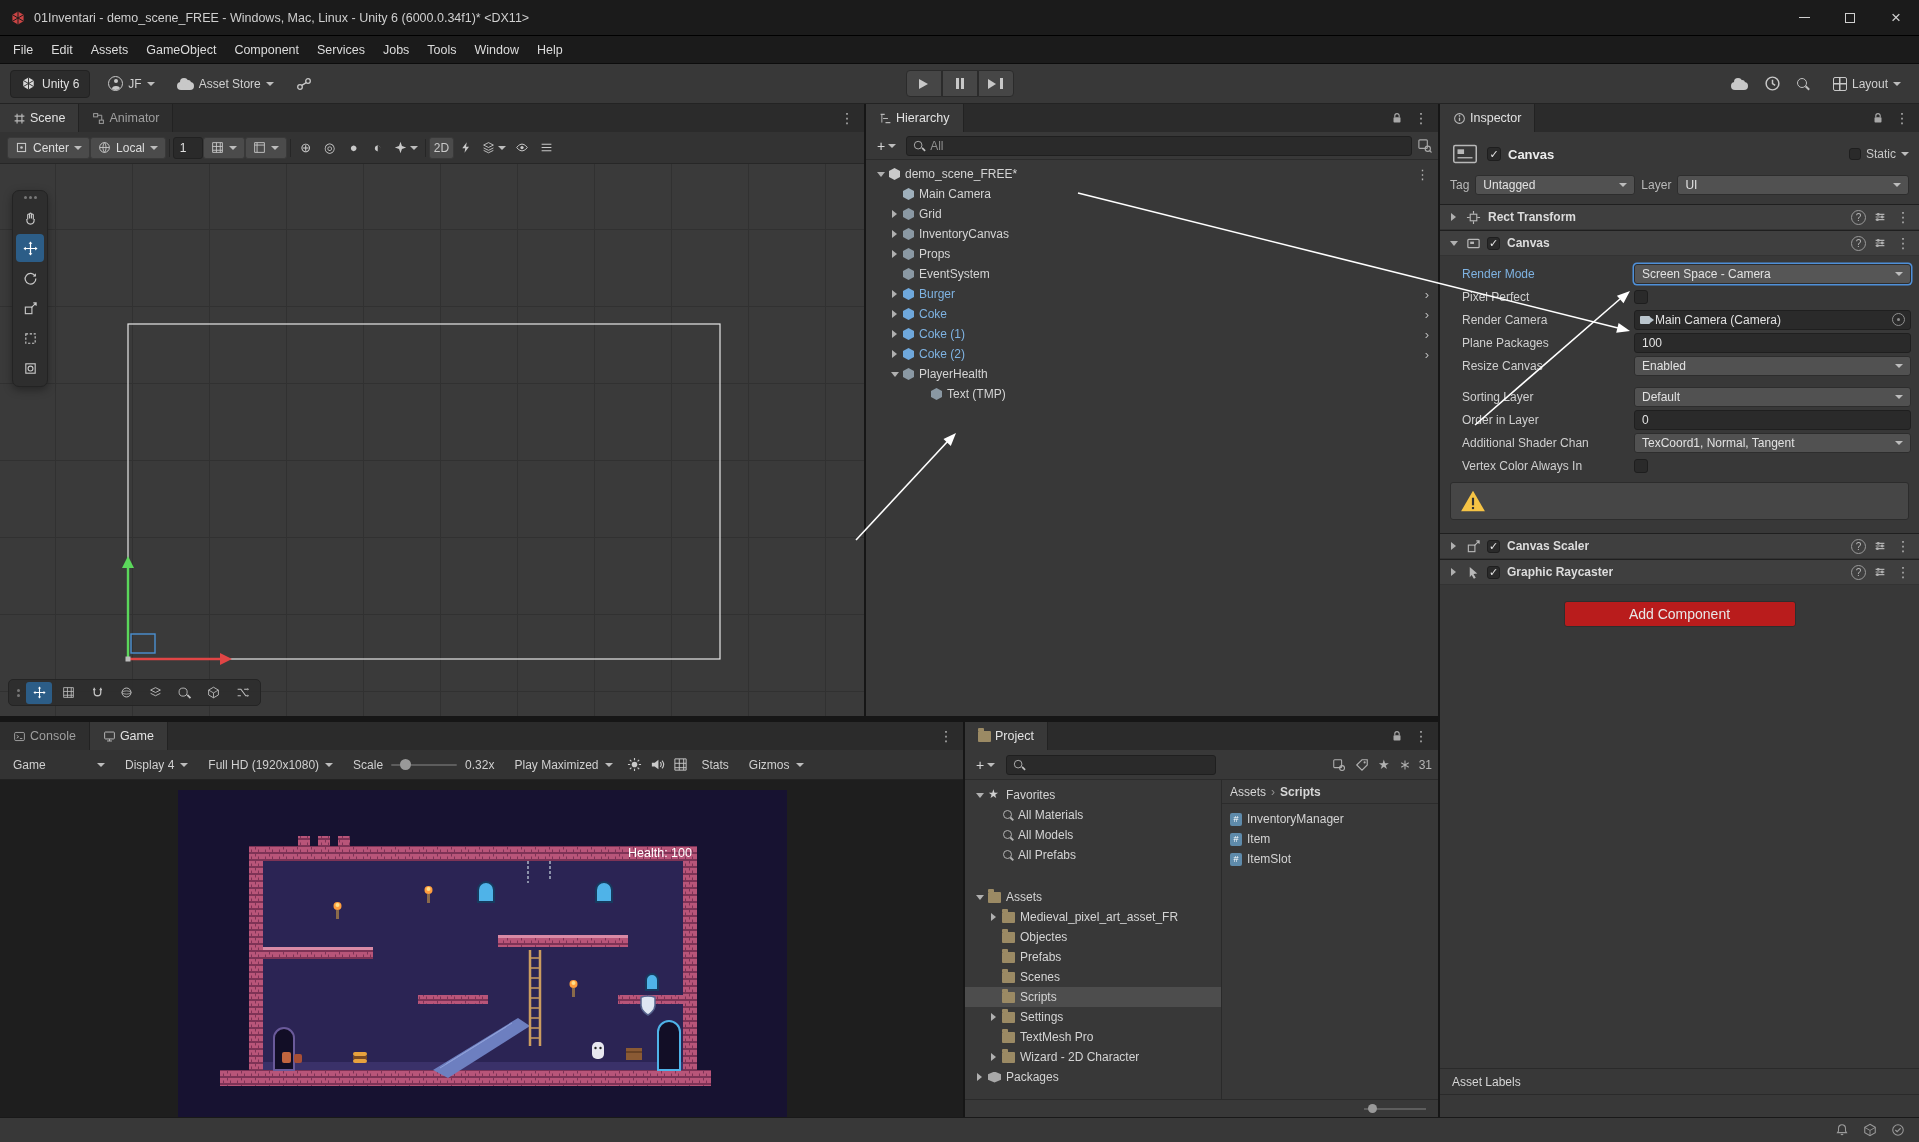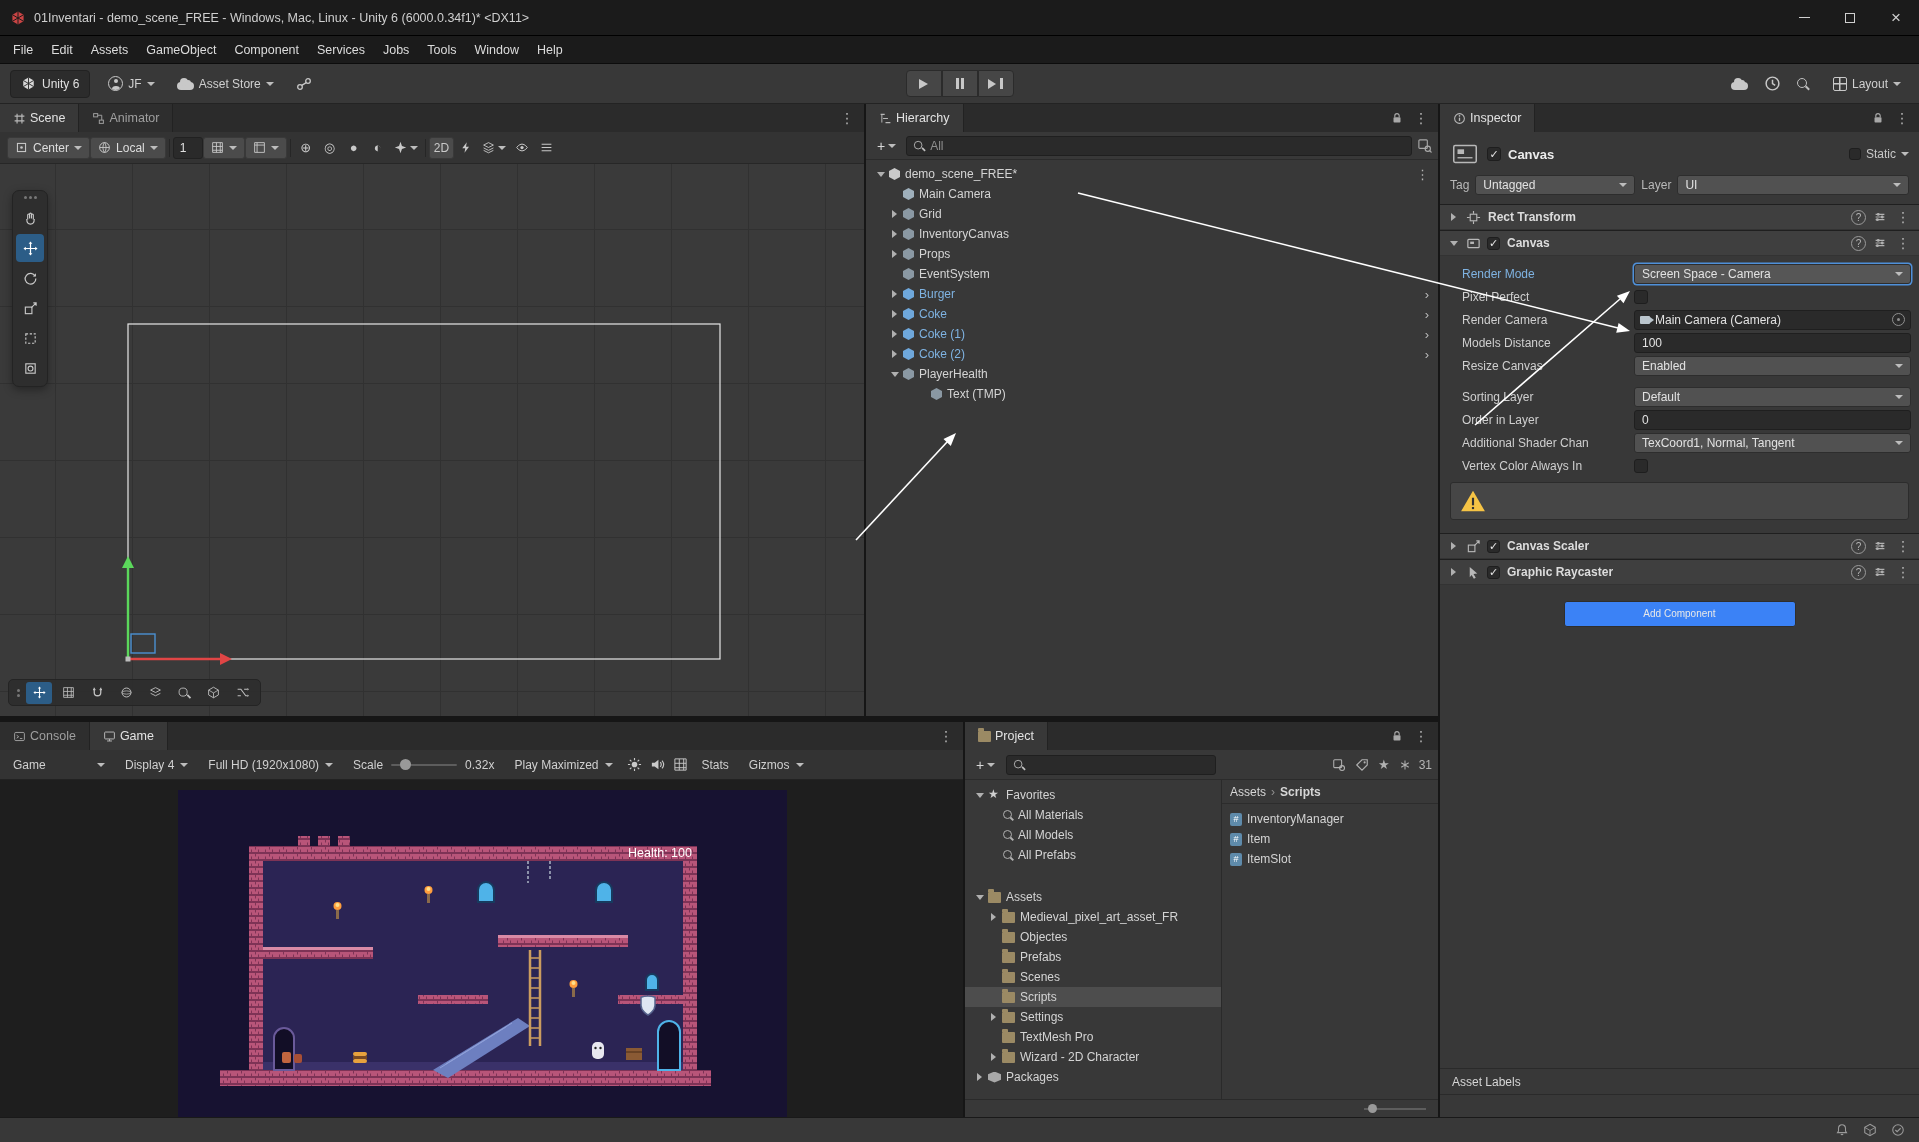--- a/index.html
+++ b/index.html
@@ -104,21 +104,21 @@
 .ictrl{flex:1;display:flex;align-items:center;min-width:0}
 .ictrl>.dd,.ictrl>.tf,.ictrl>.obj{flex:1}
 .tf{height:20px;background:#2a2a2a;border:1px solid #1f1f1f;border-radius:3px;display:flex;align-items:center;padding:0 7px;color:#e2e2e2}
 .obj{height:20px;background:#2a2a2a;border:1px solid #1f1f1f;border-radius:3px;display:flex;align-items:center;gap:5px;padding:0 5px;color:#e2e2e2}
 .picker{margin-left:auto;width:13px;height:13px;border:1.3px solid #8f8f8f;border-radius:50%;position:relative;flex:none}
 .picker::after{content:"";position:absolute;left:3.5px;top:3.5px;width:3px;height:3px;border-radius:50%;background:#8f8f8f}
 .cam-ic{width:10px;height:8px;background:#b9c4cc;border-radius:1px;position:relative;flex:none}
 .cam-ic::after{content:"";position:absolute;right:-4px;top:1px;border-left:4px solid #b9c4cc;border-top:3px solid transparent;border-bottom:3px solid transparent}
 .helpbox{display:flex;align-items:center;gap:9px;margin:6px 2px 4px;background:#464646;border:1px solid #2c2c2c;border-radius:3px;padding:6px 9px}
 .helptext{font-size:10.5px;line-height:1.4;color:#e0e0e0}
-.addcomp{display:block;margin:16px auto 0;width:232px;height:26px;background:#3b82f6;border:1px solid #2e2e2e;border-radius:3px;color:#e8e8e8;text-align:center;line-height:24px;font-size:10px}
+.addcomp{display:block;margin:16px auto 0;width:232px;height:26px;background:#b91c1c;border:1px solid #2e2e2e;border-radius:3px;color:#e8e8e8;text-align:center;line-height:24px;font-size:14px}
 .alabels{position:absolute;left:0;right:0;bottom:0;background:#383838;border-top:1px solid #2a2a2a}
 .alhead{height:26px;display:flex;align-items:center;padding:0 12px;border-bottom:1px solid #2a2a2a;color:#d6d6d6}
 .alspace{height:22px}
 
 .gtoolbar{height:30px;background:#333;border-bottom:1px solid #222;display:flex;align-items:center;gap:8px;padding:0 7px;color:#d0d0d0}
 .gdd{display:flex;align-items:center;gap:6px;height:22px;padding:0 6px;border-radius:3px}
 .slider{width:66px;height:2px;background:#5d5d5d;border-radius:1px;position:relative}
 .knob{position:absolute;left:9px;top:-4.5px;width:11px;height:11px;border-radius:50%;background:#999}
 .gview{position:relative;height:337px;background:#1e1e1e;overflow:hidden}
 .render{position:absolute;left:178px;top:10px;width:609px;height:327px;background:#171231;overflow:hidden}
@@ -1084,21 +1084,21 @@
           <span class="ilabel">Render Camera</span>
           <div class="ictrl">
               <div class="obj">
             <span class="cam-ic"></span>
             <span style="white-space:nowrap;overflow:hidden;text-overflow:ellipsis">Main Camera (Camera)</span>
             <span class="picker"></span>
           </div>
             </div>
         </div>
         <div class="irow">
-          <span class="ilabel">Models Distance</span>
+          <span class="ilabel">Plane Packages</span>
           <div class="ictrl">
               <div class="tf">
                 <span>100</span>
               </div>
             </div>
         </div>
         <div class="irow">
           <span class="ilabel">Resize Canvas</span>
           <div class="ictrl">
               <div class="dd">

